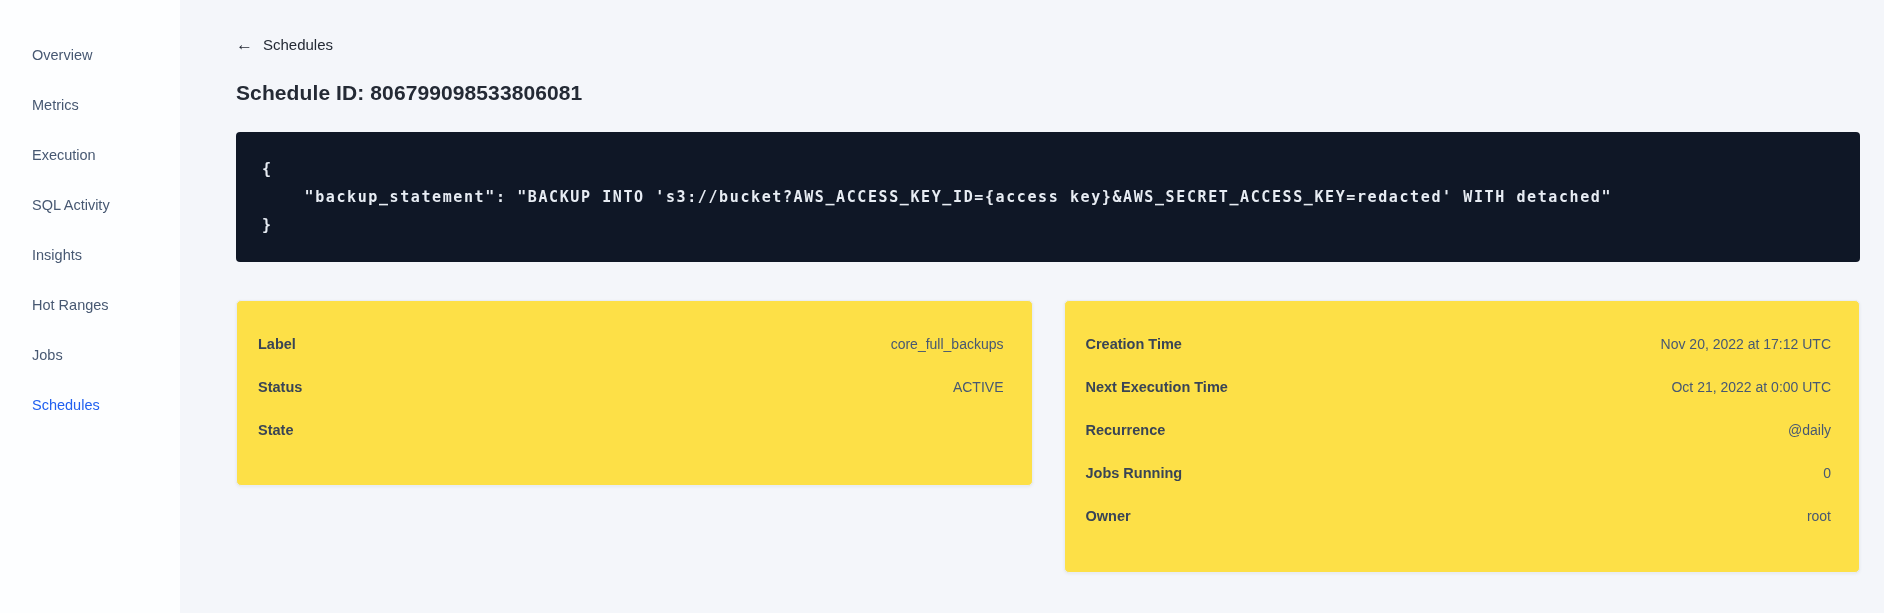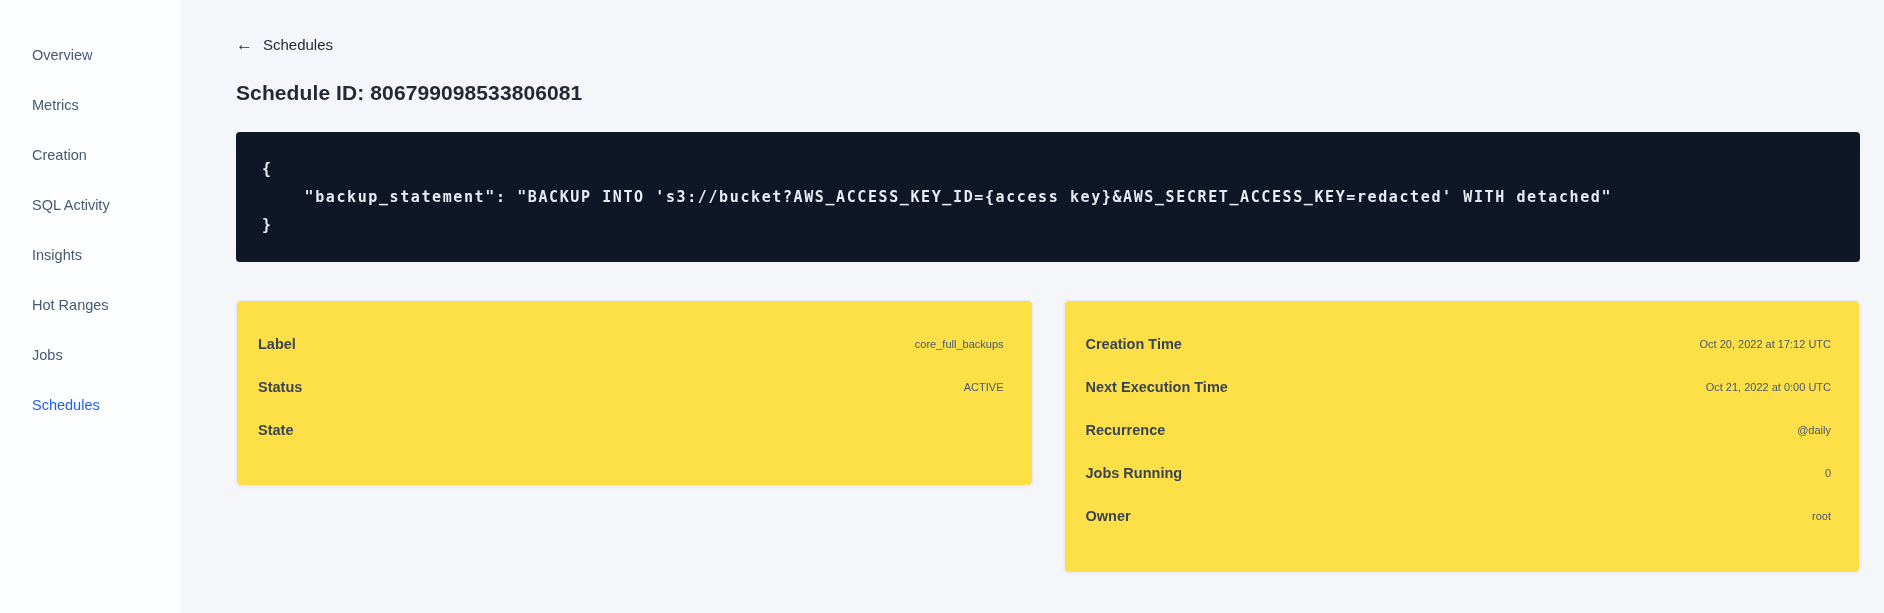--- a/index.html
+++ b/index.html
@@ -52,31 +52,31 @@
     box-shadow: 0 1px 3px rgba(67, 90, 111, 0.08);
     padding: 21px 28px 0 21px;
   }
   .card.card-left { height: 186px; }
   .card.card-right { height: 273px; }
   .detail-row {
     display: flex; justify-content: space-between; align-items: center;
     height: 43px;
   }
   .detail-label { font-size: 14.5px; font-weight: bold; color: #394455; }
-  .detail-value { font-size: 11px; color: #475872; text-align: center; }
+  .detail-value { font-size: 14px; color: #475872; text-align: center; }
 </style>
 </head>
 <body>
 
 <div class="app">
 
   <nav class="sidebar">
     <div class="nav-item">Overview</div>
     <div class="nav-item">Metrics</div>
-    <div class="nav-item">Creation</div>
+    <div class="nav-item">Execution</div>
     <div class="nav-item">SQL Activity</div>
     <div class="nav-item">Insights</div>
     <div class="nav-item">Hot Ranges</div>
     <div class="nav-item">Jobs</div>
     <div class="nav-item active">Schedules</div>
   </nav>
 
   <main class="main">
 
     <div class="back-row">
@@ -105,21 +105,21 @@
         </div>
         <div class="detail-row">
           <span class="detail-label">State</span>
           <span class="detail-value"></span>
         </div>
       </section>
 
       <section class="card card-right">
         <div class="detail-row">
           <span class="detail-label">Creation Time</span>
-          <span class="detail-value">Oct 20, 2022 at 17:12 UTC</span>
+          <span class="detail-value">Nov 20, 2022 at 17:12 UTC</span>
         </div>
         <div class="detail-row">
           <span class="detail-label">Next Execution Time</span>
           <span class="detail-value">Oct 21, 2022 at 0:00 UTC</span>
         </div>
         <div class="detail-row">
           <span class="detail-label">Recurrence</span>
           <span class="detail-value">@daily</span>
         </div>
         <div class="detail-row">

